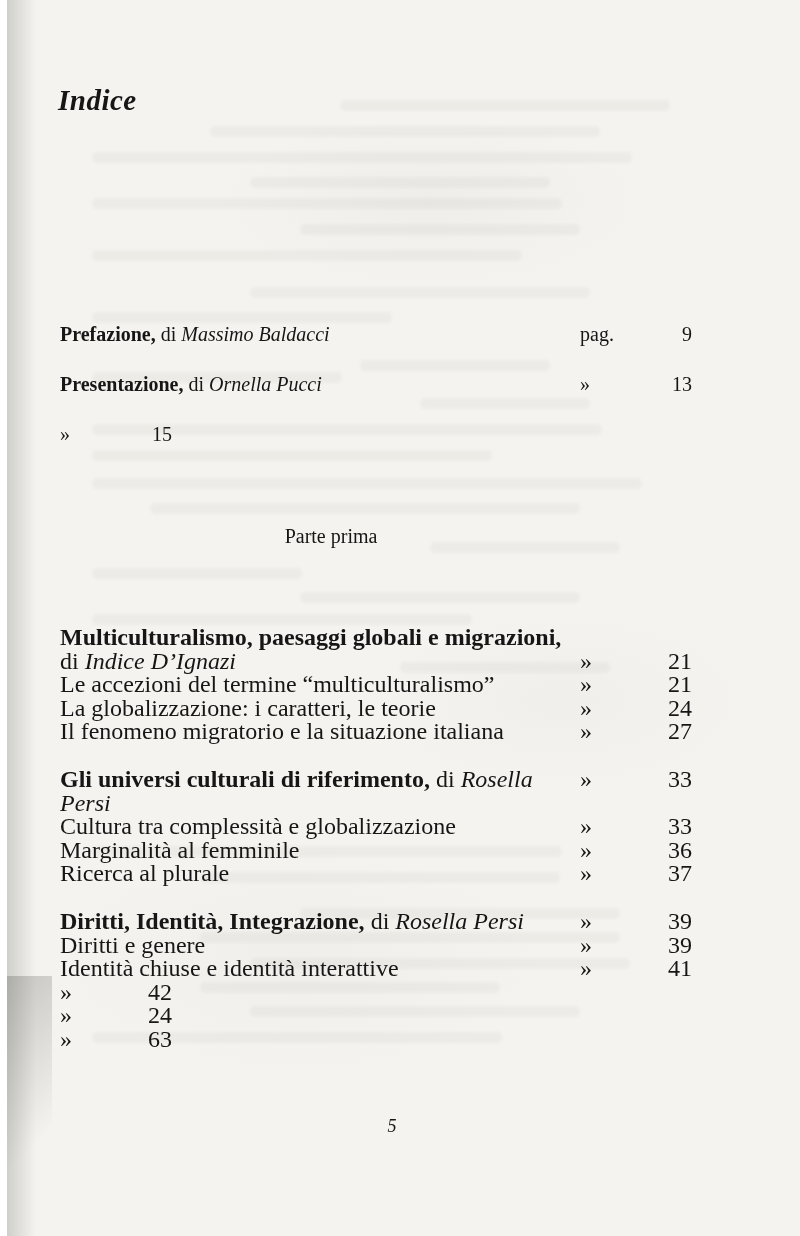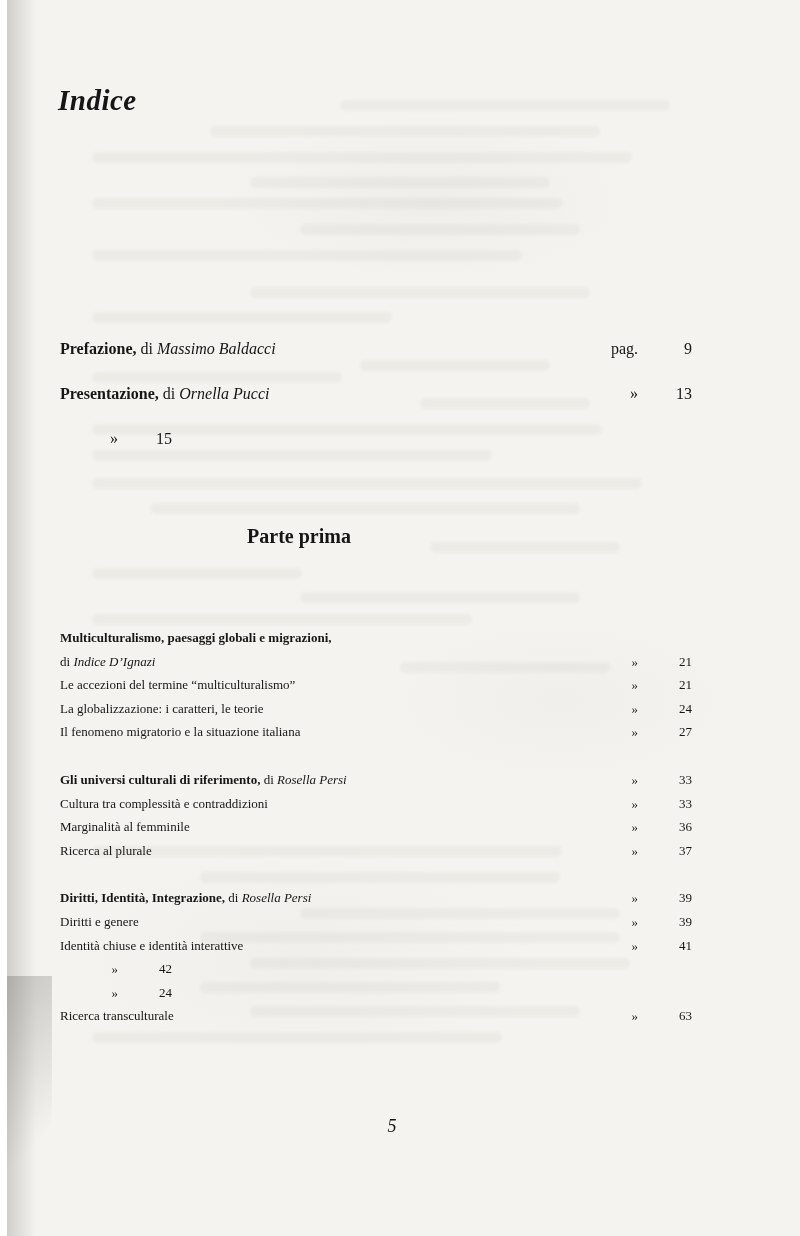--- a/index.html
+++ b/index.html
@@ -37,29 +37,29 @@
   .bleed > div {
     position: absolute; height: 11px; border-radius: 5px;
     background: #6e6d66; opacity: 0.055; filter: blur(1.6px);
   }
   .doc-title {
     position: absolute; left: 58px; top: 84px;
     font-style: italic; font-size: 29px; letter-spacing: 0.5px;
   }
   .row { display: flex; align-items: baseline; }
   .row .text  { flex: 1 1 auto; min-width: 0; }
-  .row .marker{ flex: 0 0 58px; text-align: right; }
+  .row .marker{ flex: 0 0 58px; text-align: left; }
   .row .pnum  { flex: 0 0 54px; text-align: right; }
-  .front-matter { position: absolute; left: 60px; top: 340px; width: 632px; font-size: 16px; }
+  .front-matter { position: absolute; left: 60px; top: 323px; width: 632px; font-size: 20px; }
   .front-matter .row { margin-bottom: 27px; }
   .part-heading {
-    position: absolute; left: 43px; top: 524px; width: 512px;
-    text-align: center; font-weight: bold; font-size: 20px; line-height: 24px;
-  }
-  .chapters { position: absolute; left: 60px; top: 626px; width: 632px; font-size: 13px; }
+    position: absolute; left: 75px; top: 524px; width: 512px;
+    text-align: center; font-weight: normal; font-size: 20px; line-height: 24px;
+  }
+  .chapters { position: absolute; left: 60px; top: 626px; width: 632px; font-size: 24px; }
   .chapter { margin-bottom: 24px; }
   .chapter .row { line-height: 23.6px; }
   .b { font-weight: bold; }
   .i { font-style: italic; }
   .page-number {
     position: absolute; left: 0; top: 1116px; width: 784px;
     text-align: center; font-style: italic; font-size: 18px;
   }
 </style>
 </head>
@@ -154,21 +154,21 @@
           <span class="pnum">27</span>
         </div>
       </div>
       <div class="chapter">
         <div class="row">
           <span class="text"><span class="b">Gli universi culturali di riferimento,</span><span class=""> di </span><span class="i">Rosella Persi</span></span>
           <span class="marker">»</span>
           <span class="pnum">33</span>
         </div>
         <div class="row">
-          <span class="text"><span class="">Cultura tra complessità e contraddizioni</span></span>
+          <span class="text"><span class="">Cultura tra complessità e globalizzazione</span></span>
           <span class="marker">»</span>
           <span class="pnum">33</span>
         </div>
         <div class="row">
           <span class="text"><span class="">Marginalità al femminile</span></span>
           <span class="marker">»</span>
           <span class="pnum">36</span>
         </div>
         <div class="row">
           <span class="text"><span class="">Ricerca al plurale</span></span>
@@ -194,21 +194,20 @@
         </div>
         <div class="row">
           <span class="marker">»</span>
           <span class="pnum">42</span>
         </div>
         <div class="row">
           <span class="marker">»</span>
           <span class="pnum">24</span>
         </div>
         <div class="row">
-          <span class="text"><span class="">Ricerca transculturale</span></span>
           <span class="marker">»</span>
           <span class="pnum">63</span>
         </div>
       </div>
     </div>
 
   <div class="page-number">5</div>
 </div>
 
 </body></html>

